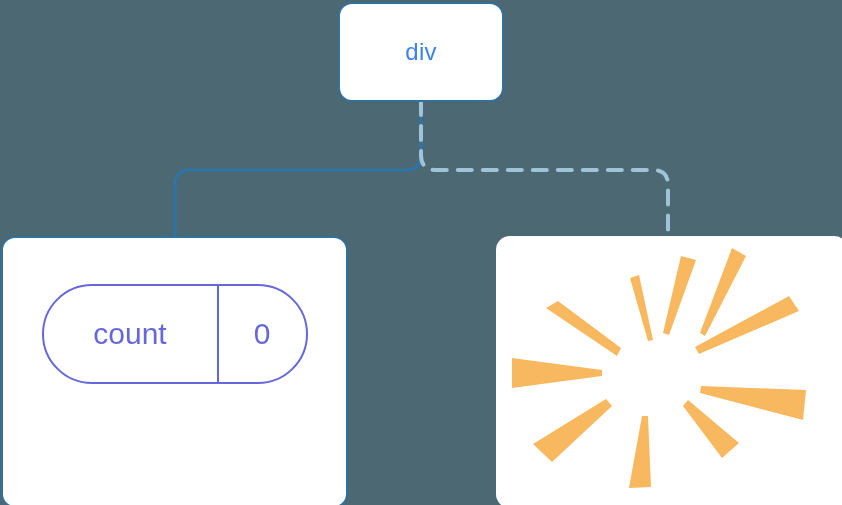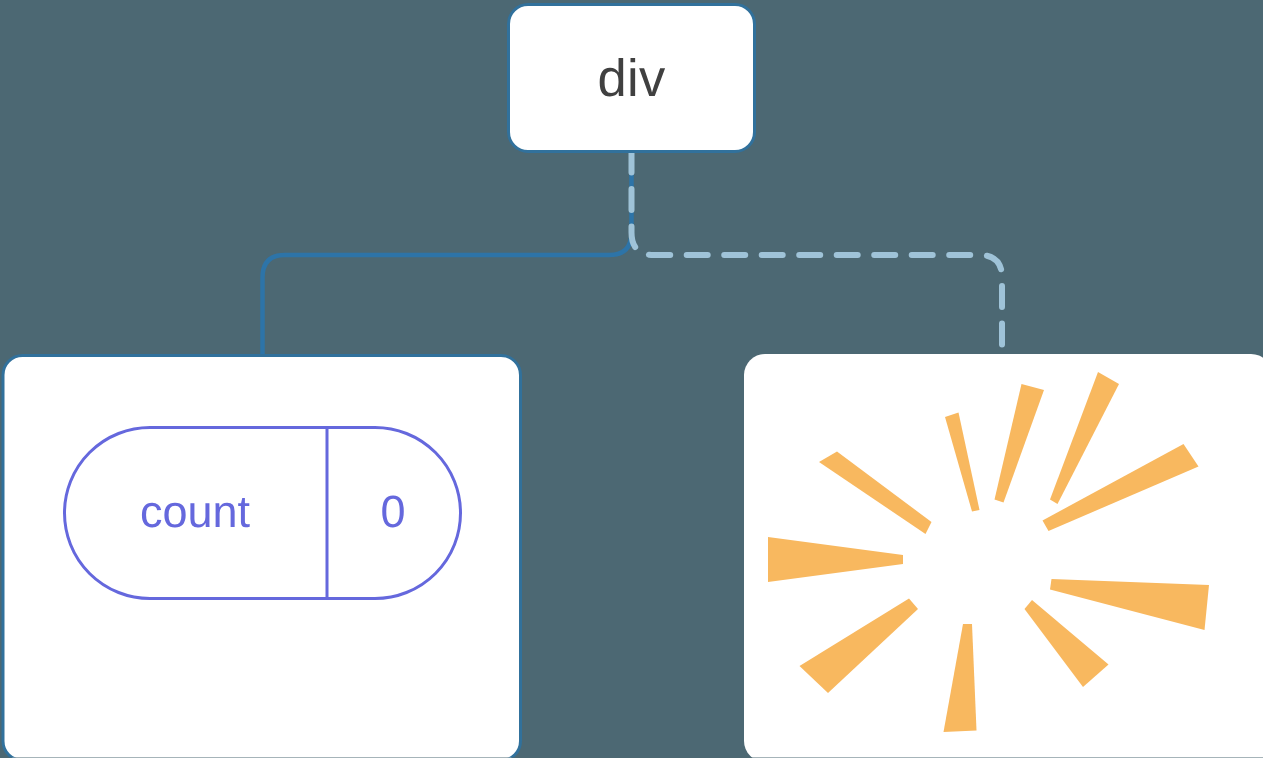--- a/index.html
+++ b/index.html
@@ -52,22 +52,22 @@
 
   
   #node-div {
     left: 338px;
     top: 2px;
     width: 166px;
     height: 100px;
     justify-content: center;
   }
   #node-div .node-title {
-    font-size: 35px;
-    color: #404040;
+    font-size: 24px;
+    color: #3b82f6;
     letter-spacing: 0.2px;
     line-height: 1;
   }
 
   
   #node-counter {
     left: 1px;
     top: 236px;
     width: 347px;
     height: 272px;
@@ -80,21 +80,21 @@
     line-height: 1;
     margin-bottom: 32px;
   }
 
   
   .state-pill {
     display: flex;
     align-items: stretch;
     border: 2px solid #6568dd;
     border-radius: 999px;
-    height: 116px;
+    height: 100px;
     width: 266px;
     box-sizing: border-box;
     overflow: hidden;
   }
   .state-pill .pill-key,
   .state-pill .pill-val {
     display: flex;
     align-items: center;
     justify-content: center;
     color: #6568dd;

